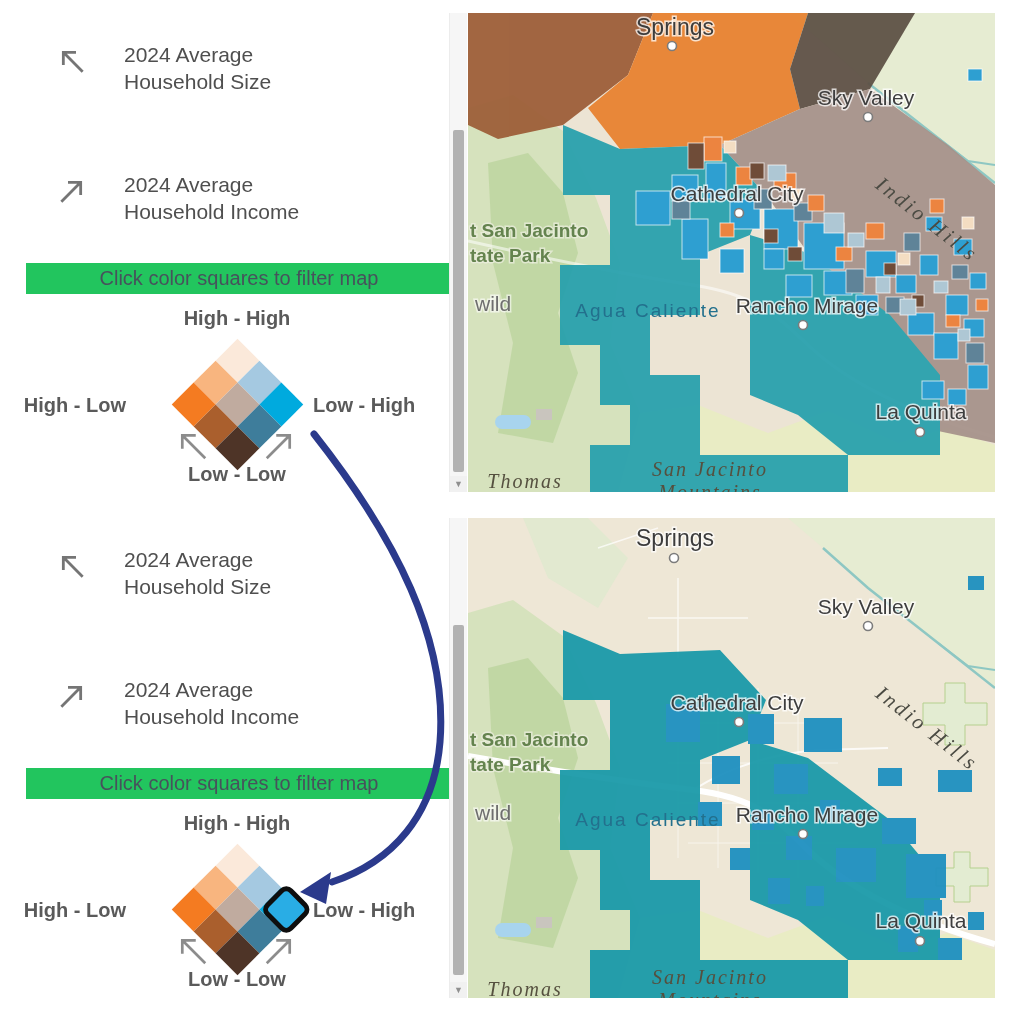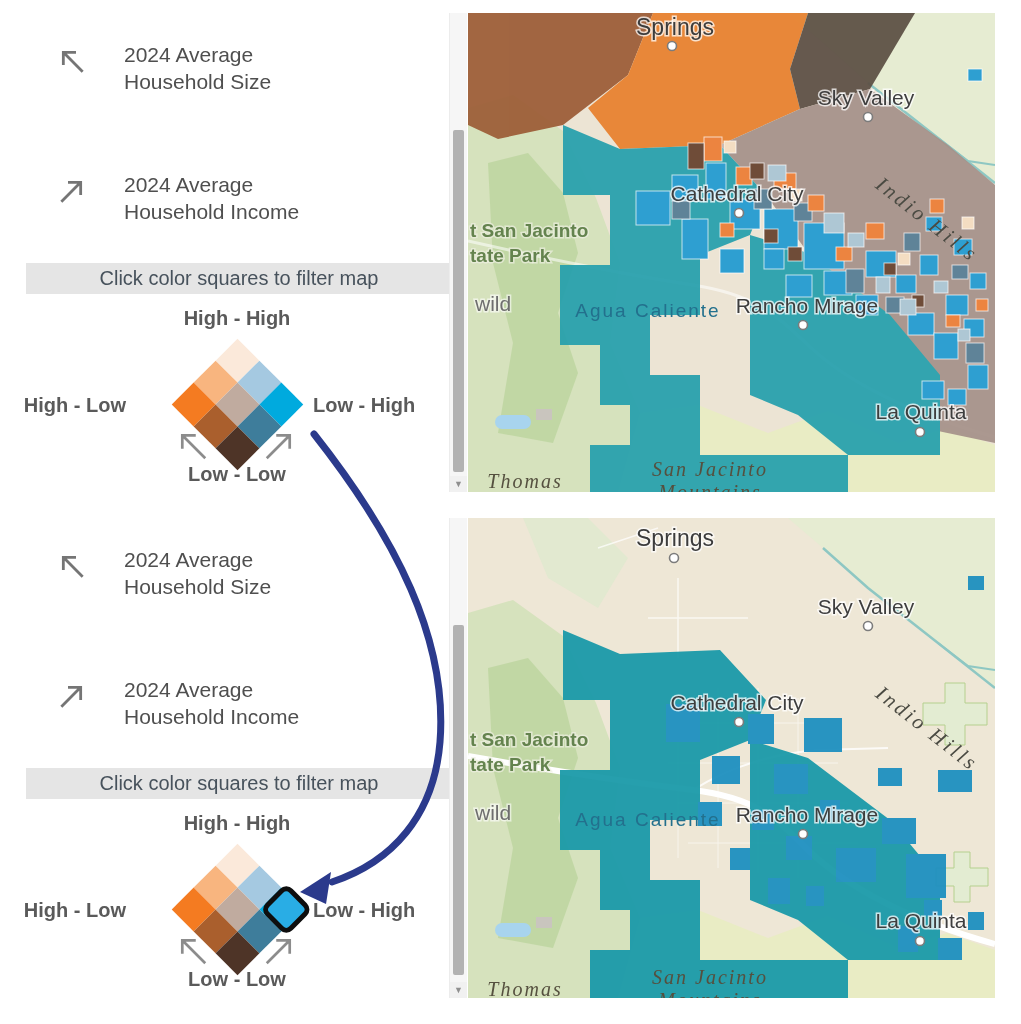--- a/index.html
+++ b/index.html
@@ -4,21 +4,21 @@
 <style>
   html,body{margin:0;padding:0;background:#ffffff;}
   .canvas{position:relative;width:1021px;height:1024px;background:#ffffff;
           font-family:"Liberation Sans",sans-serif;overflow:hidden;}
 
   
   .legend-panel{position:absolute;left:0;width:416px;height:480px;background:#ffffff;}
   .var-row{position:absolute;left:56px;display:flex;gap:36px;align-items:flex-start;}
   .var-icon{width:32px;height:32px;flex:0 0 32px;margin-top:4px;}
   .var-label{font-size:21px;line-height:27px;color:#4f4f4f;}
-  .banner{position:absolute;left:26px;width:426px;height:31px;background:#e5e5e5;
+  .banner{position:absolute;left:26px;width:426px;height:31px;background:#22c55e;
           display:flex;align-items:center;justify-content:center;
           font-size:20px;color:#47525c;}
   .corner-label{position:absolute;font-size:20px;color:#5a5a5a;white-space:nowrap;font-weight:bold;}
   .diamond{position:absolute;left:191px;width:93px;height:93px;transform:rotate(45deg);
            display:grid;grid-template-columns:repeat(3,1fr);grid-template-rows:repeat(3,1fr);}
   .diamond .cell{width:100%;height:100%;cursor:pointer;}
   .selected-swatch{position:absolute;width:38px;height:38px;right:-7px;top:-7px;
            border:5px solid #0e0e0e;border-radius:9px;box-sizing:border-box;cursor:pointer;}
   .mini-arrow{position:absolute;width:38px;height:38px;}
 

